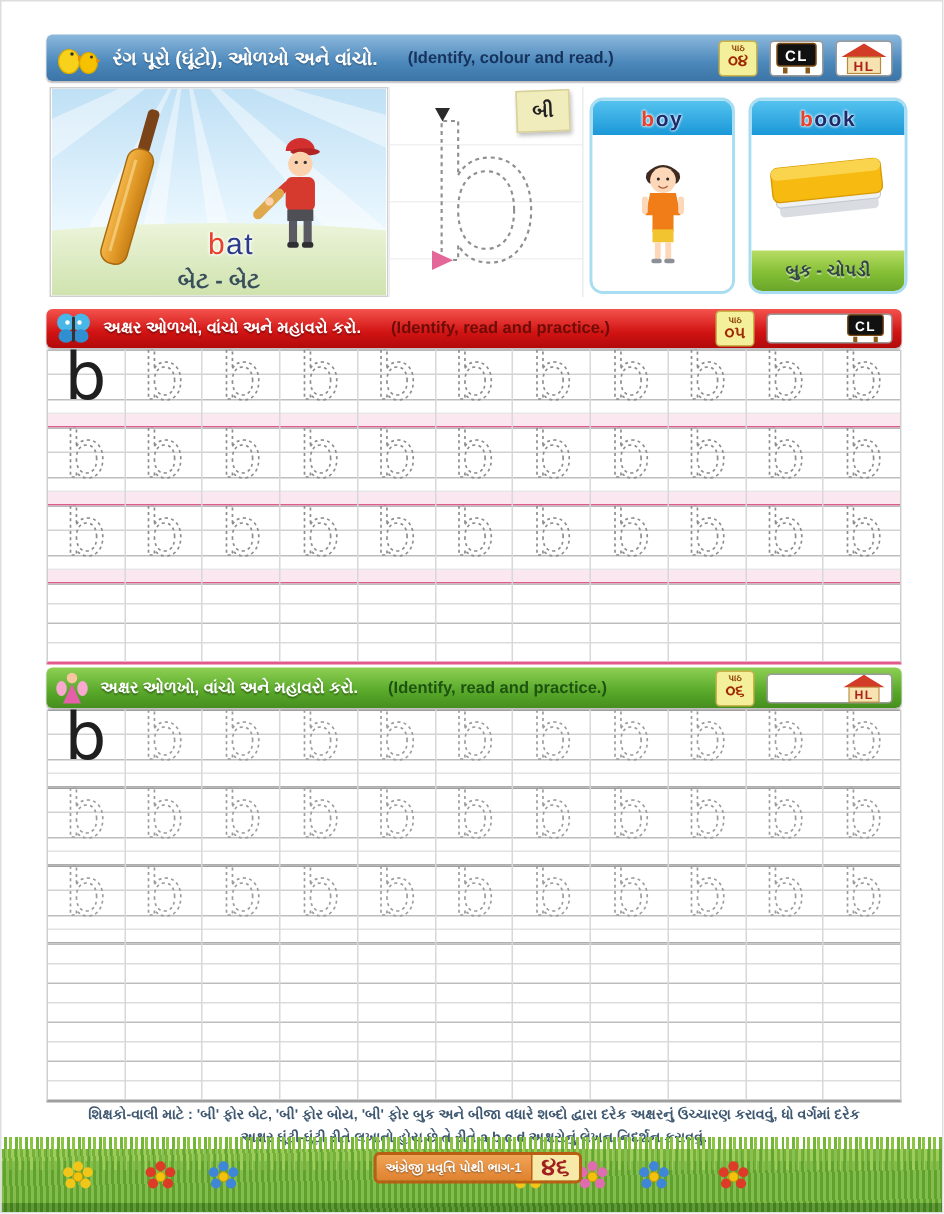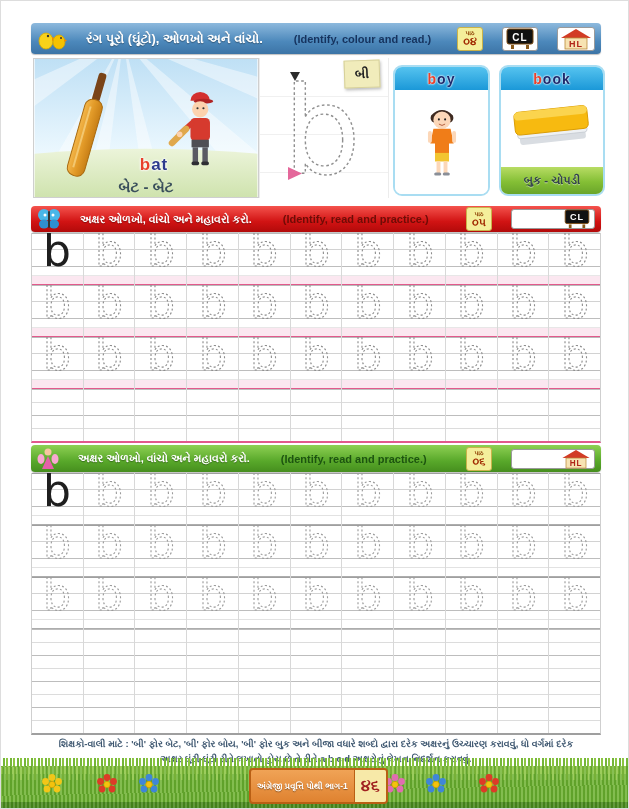--- a/index.html
+++ b/index.html
@@ -4,41 +4,41 @@
 <style>
   html,body{margin:0;padding:0;background:#f2f2f2;}
   *{box-sizing:border-box;}
   .page{
     position:relative;width:629px;height:809px;margin:0 auto;
     background:#ffffff;border:1px solid #ddd;overflow:hidden;
     font-family:"Liberation Sans","DejaVu Sans",sans-serif;
   }
   
   .bar{position:absolute;left:30px;width:570px;display:flex;align-items:center;
-       padding:0 6px;gap:19px;border-radius:4px;box-shadow:0 1px 1px rgba(0,0,0,.25);}
+       padding:0 6px;gap:8px;border-radius:4px;box-shadow:0 1px 1px rgba(0,0,0,.25);}
   .bar-blue{top:22px;height:31px;background:linear-gradient(#8db9dd,#4c88bb 60%,#3c74a6);}
   .bar-red{top:205px;height:26px;background:linear-gradient(#f4534d,#d11313 60%,#b20a0a);}
   .bar-green{top:444px;height:27px;background:linear-gradient(#8ed053,#58a82a 60%,#468e1e);}
   .bar .gu{color:#ffffff;font-weight:bold;font-size:13px;text-shadow:0 1px 1px rgba(0,0,0,.35);white-space:nowrap;}
   .bar-red .gu,.bar-green .gu{font-size:11px;}
   .bar .en{flex:1;padding-left:12px;font-weight:bold;font-size:11px;white-space:nowrap;}
   .bar-blue .en{color:#16335e;}
   .bar-red .en{color:#6e0c06;}
   .bar-green .en{color:#1d5410;}
   .lesson-badge{width:26px;height:24px;background:#f4ef9b;border:1px solid #c9b34a;border-radius:3px;
     display:flex;flex-direction:column;align-items:center;justify-content:center;line-height:1;flex:0 0 auto;}
   .lesson-badge .lb-top{font-size:6px;color:#8b3d00;font-weight:bold;}
   .lesson-badge .lb-num{font-size:11px;color:#a02800;font-weight:bold;}
   .badge-box{background:#fff;border:1px solid #9a9a9a;border-radius:3px;height:24px;
     display:flex;align-items:center;justify-content:center;padding:0 2px;flex:0 0 auto;}
   .badge-pill{background:#fff;border:1px solid #9a9a9a;border-radius:3px;height:20px;width:84px;
     display:flex;align-items:center;justify-content:flex-end;padding:0 2px;flex:0 0 auto;}
   
   .bat-card{position:absolute;left:32px;top:57px;width:226px;height:140px;border:1px solid #cfcfcf;overflow:hidden;}
-  .bat-word{position:absolute;left:0;right:0;bottom:22px;text-align:center;font-size:17px;font-weight:bold;
+  .bat-word{position:absolute;left:0;right:0;bottom:22px;text-align:center;font-size:20px;font-weight:normal;
     text-shadow:0 0 2px #fff,0 0 2px #fff,0 0 3px #fff;letter-spacing:1px;margin-left:16px;}
   .bat-word .initial{color:#e8412c;} .bat-word .rest{color:#2c3a8c;}
   .bat-gu{position:absolute;left:0;right:0;bottom:1px;text-align:center;font-size:15px;font-weight:bold;color:#3a4f5c;}
   .trace-panel{position:absolute;left:258px;top:57px;width:130px;height:140px;background:#fff;
     border-left:1px solid #ececec;border-right:1px solid #ececec;
     background-image:linear-gradient(#f0f0f0,#f0f0f0),linear-gradient(#f0f0f0,#f0f0f0),linear-gradient(#f0f0f0,#f0f0f0);
     background-size:100% 1px;background-repeat:no-repeat;background-position:0 38px,0 76px,0 114px;}
   .trace-svg{position:absolute;left:6px;top:12px;}
   .big-dotted{fill:none;stroke:#8f8f8f;stroke-width:1.4;stroke-dasharray:2.6 2.6;
     font-family:"DejaVu Sans","Liberation Sans",sans-serif;font-size:122px;}
@@ -86,21 +86,21 @@
   .footer-note{position:absolute;left:26px;top:736px;width:578px;text-align:center;
     font-size:9.5px;line-height:1.55;color:#3f5871;font-weight:bold;}
   
   .grass{position:absolute;left:0;top:765px;width:629px;height:44px;
     background:linear-gradient(#8cc542 0 8px,#6fb232 8px 36px,#49881d 36px 44px);}
   .grass::before{content:"";position:absolute;left:0;top:-8px;width:100%;height:22px;
     background:repeating-linear-gradient(90deg,transparent 0 2px,#74b637 2px 4px,transparent 4px 5px,#8cc542 5px 7px);}
   .grass::after{content:"";position:absolute;inset:0;
     background:repeating-linear-gradient(88deg,rgba(255,255,255,.14) 0 2px,rgba(44,104,16,.22) 2px 4px);}
   .flower{position:absolute;top:8px;z-index:3;}
-  .grass-banner{position:absolute;left:248px;top:2px;height:36px;z-index:4;display:flex;align-items:center;
+  .grass-banner{position:absolute;left:248px;top:2px;height:21px;z-index:4;display:flex;align-items:center;
     border:2px solid #b95f14;border-radius:4px;background:linear-gradient(#f0a356,#df8230);overflow:hidden;}
   .grass-banner .gb-text{padding:0 6px;font-size:8.5px;font-weight:bold;color:#ffffff;text-shadow:0 1px 1px rgba(0,0,0,.4);white-space:nowrap;}
   .grass-banner .gb-page{background:#f7e9a8;align-self:stretch;display:flex;align-items:center;
     padding:0 6px;font-size:16px;font-weight:bold;color:#a02020;border-left:1px solid #b95f14;}
   .icon{flex:0 0 auto;display:flex;align-items:center;}
 </style>
 </head>
 <body>
 
 <div class="page">

